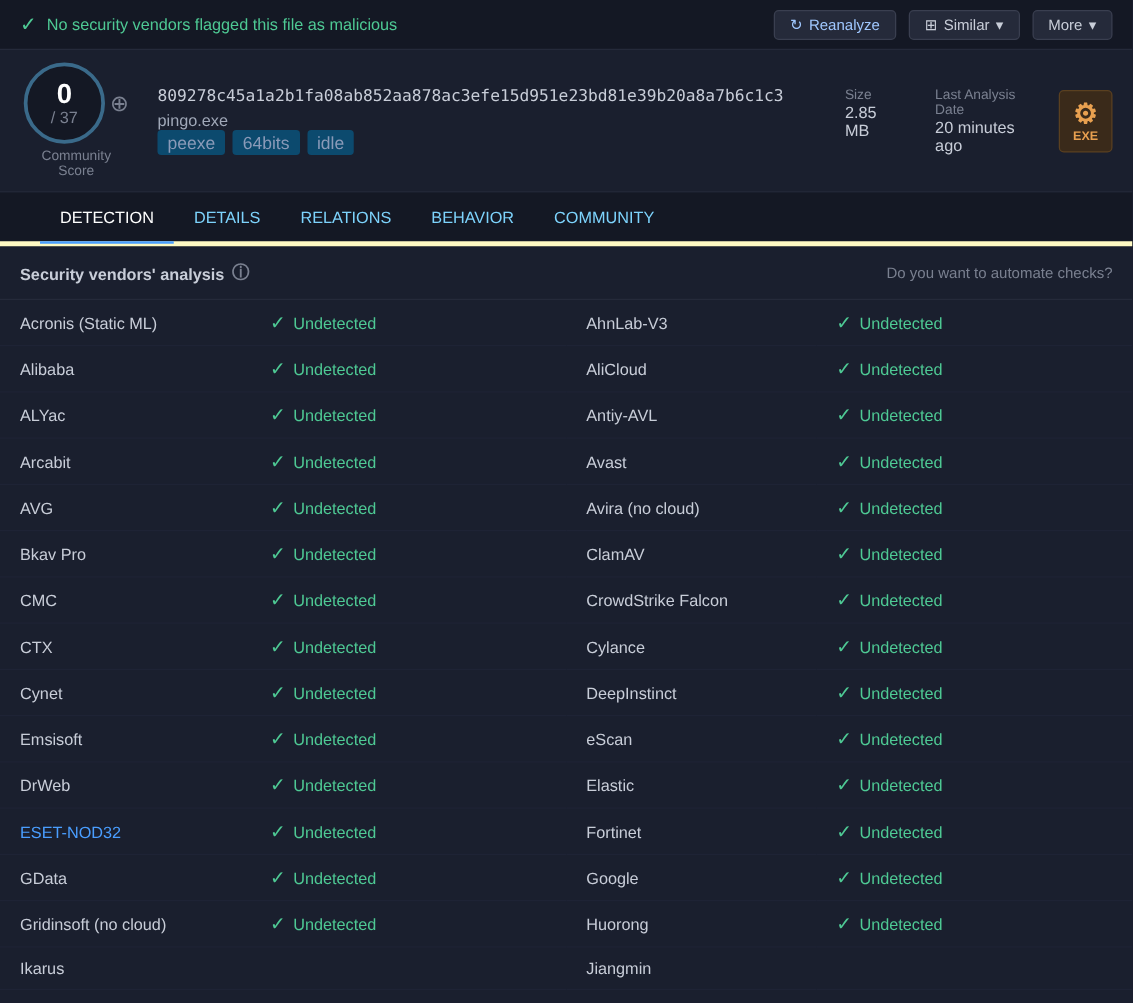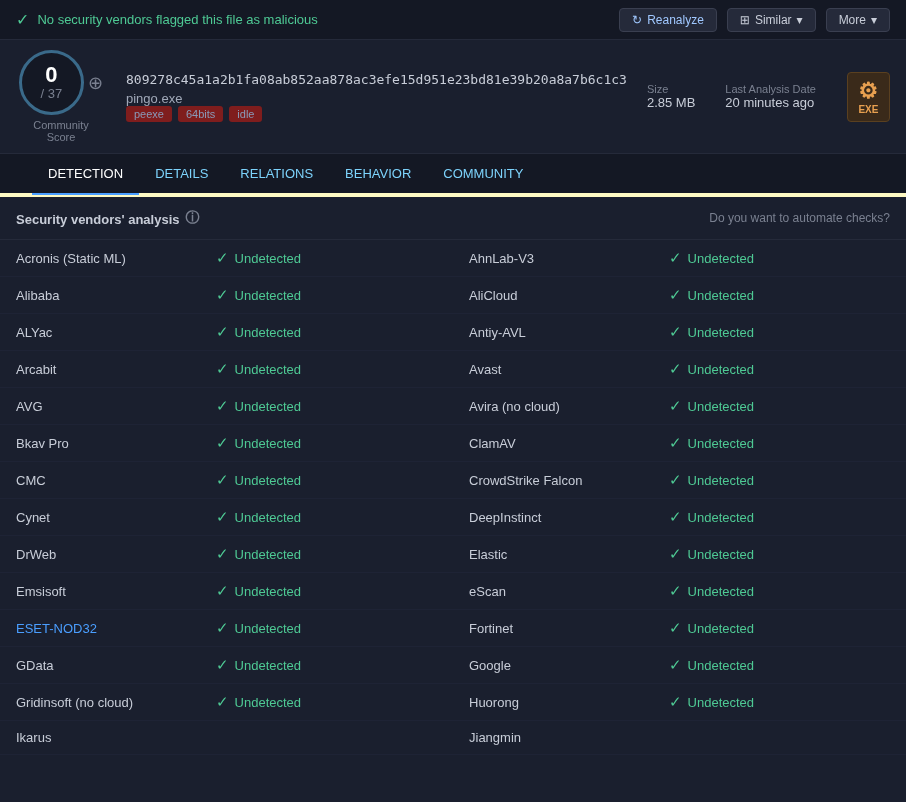--- a/index.html
+++ b/index.html
@@ -114,25 +114,25 @@
     .file-name {
       color: #a0a8b8;
       font-size: 13px;
       margin-bottom: 0;
     }
     .file-tags {
       display: flex;
       gap: 6px;
     }
     .tag {
-      background: #7f1d1d;
+      background: #0c4a6e;
       color: #8a9ab8;
       border-radius: 3px;
       padding: 2px 8px;
-      font-size: 11px;
+      font-size: 14px;
     }
     .file-meta {
       display: flex;
       flex-direction: column;
       align-items: flex-start;
       gap: 4px;
       min-width: 180px;
     }
     .meta-size-label, .meta-date-label {
       font-size: 11px;
@@ -156,20 +156,21 @@
       align-items: center;
       justify-content: center;
       color: #e8a050;
       font-size: 9px;
       font-weight: bold;
       border: 1px solid #5a4020;
     }
     .meta-row {
       display: flex;
       gap: 30px;
+      margin-left: 29px;
     }
 
     
     .tabs-bar {
       background: #141824;
       display: flex;
       align-items: center;
       border-bottom: 4px solid #fef9c3;
       padding: 0 32px;
     }
@@ -398,45 +399,55 @@
           <td class="vendor-name">CMC</td>
           <td>
             <span class="vendor-status"><span class="undetected-icon">✓</span>Undetected</span>
           </td>
           <td class="vendor-name">CrowdStrike Falcon</td>
           <td>
             <span class="vendor-status"><span class="undetected-icon">✓</span>Undetected</span>
           </td>
         </tr>
         <tr>
+          <td class="vendor-name">CTX</td>
+          <td>
+            <span class="vendor-status"><span class="undetected-icon">✓</span>Undetected</span>
+          </td>
+          <td class="vendor-name">Cylance</td>
+          <td>
+            <span class="vendor-status"><span class="undetected-icon">✓</span>Undetected</span>
+          </td>
+        </tr>
+        <tr>
           <td class="vendor-name">Cynet</td>
           <td>
             <span class="vendor-status"><span class="undetected-icon">✓</span>Undetected</span>
           </td>
           <td class="vendor-name">DeepInstinct</td>
           <td>
             <span class="vendor-status"><span class="undetected-icon">✓</span>Undetected</span>
           </td>
         </tr>
         <tr>
+          <td class="vendor-name">Emsisoft</td>
+          <td>
+            <span class="vendor-status"><span class="undetected-icon">✓</span>Undetected</span>
+          </td>
+          <td class="vendor-name">eScan</td>
+          <td>
+            <span class="vendor-status"><span class="undetected-icon">✓</span>Undetected</span>
+          </td>
+        </tr>
+        <tr>
           <td class="vendor-name">DrWeb</td>
           <td>
             <span class="vendor-status"><span class="undetected-icon">✓</span>Undetected</span>
           </td>
           <td class="vendor-name">Elastic</td>
-          <td>
-            <span class="vendor-status"><span class="undetected-icon">✓</span>Undetected</span>
-          </td>
-        </tr>
-        <tr>
-          <td class="vendor-name">Emsisoft</td>
-          <td>
-            <span class="vendor-status"><span class="undetected-icon">✓</span>Undetected</span>
-          </td>
-          <td class="vendor-name">eScan</td>
           <td>
             <span class="vendor-status"><span class="undetected-icon">✓</span>Undetected</span>
           </td>
         </tr>
         <tr>
           <td class="vendor-name highlight">ESET-NOD32</td>
           <td>
             <span class="vendor-status"><span class="undetected-icon">✓</span>Undetected</span>
           </td>
           <td class="vendor-name">Fortinet</td>

